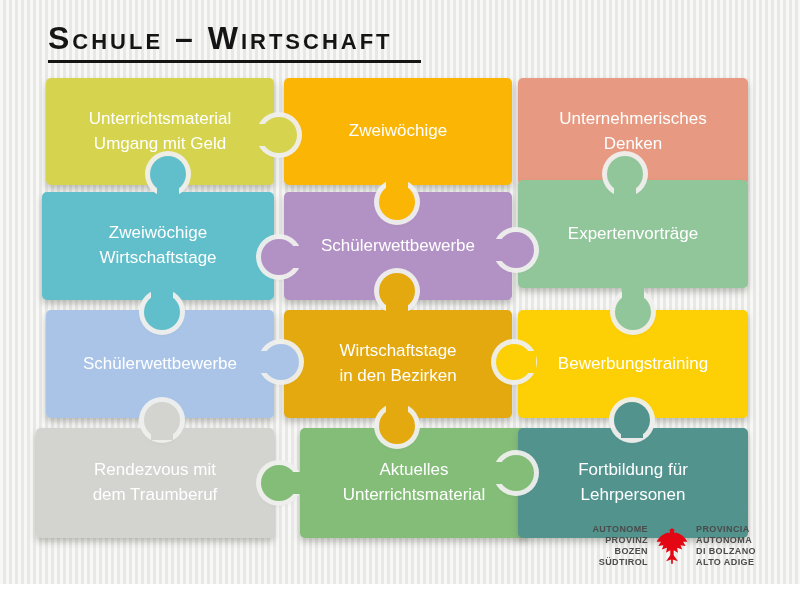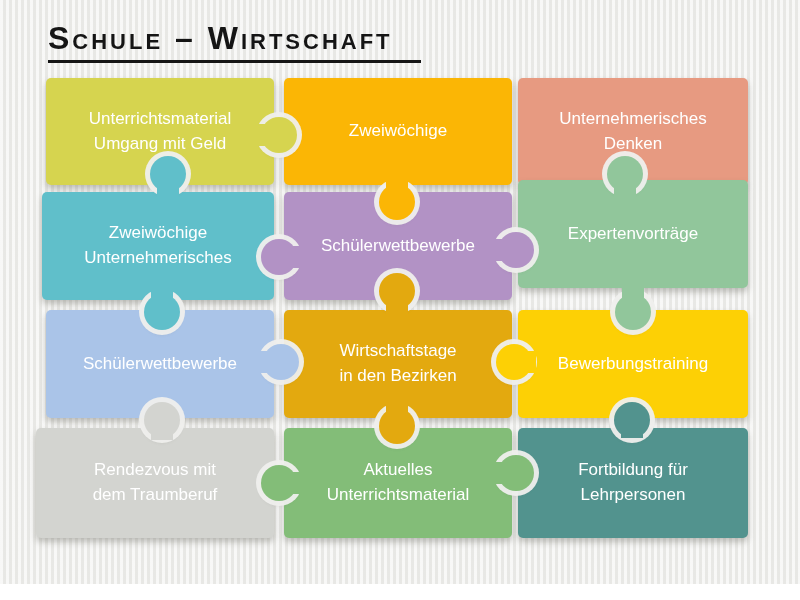--- a/index.html
+++ b/index.html
@@ -58,21 +58,21 @@
       <span class="piece-label">Unterrichtsmaterial Umgang mit Geld</span>
     </div>
     <div class="piece" style="left: 284px; top: 78px; width: 228px; height: 107px; background-color: rgb(251, 182, 5);">
       <span class="piece-label">Zweiwöchige</span>
     </div>
     <div class="piece" style="left: 518px; top: 78px; width: 230px; height: 107px; background-color: rgb(231, 154, 129); justify-content: center;">
       <span class="piece-label">Unternehmerisches Denken</span>
     </div>
 
     <div class="piece" style="left: 42px; top: 192px; width: 232px; height: 108px; background-color: rgb(96, 191, 202);">
-      <span class="piece-label">Zweiwöchige Unternehmerisches</span>
+      <span class="piece-label">Zweiwöchige Wirtschaftstage</span>
     </div>
     <div class="piece" style="left: 284px; top: 192px; width: 228px; height: 108px; background-color: rgb(178, 146, 197);">
       <span class="piece-label">Schülerwettbewerbe</span>
     </div>
     <div class="piece" style="left: 518px; top: 180px; width: 230px; height: 108px; background-color: rgb(145, 198, 155);">
       <span class="piece-label">Expertenvorträge</span>
     </div>
 
     <div class="piece" style="left: 46px; top: 310px; width: 228px; height: 108px; background-color: rgb(170, 196, 232);">
       <span class="piece-label">Schülerwettbewerbe</span>
@@ -80,21 +80,21 @@
     <div class="piece" style="left: 284px; top: 310px; width: 228px; height: 108px; background-color: rgb(227, 169, 15);">
       <span class="piece-label w130">Wirtschaftstage in den Bezirken</span>
     </div>
     <div class="piece" style="left: 518px; top: 310px; width: 230px; height: 108px; background-color: rgb(253, 208, 5);">
       <span class="piece-label">Bewerbungstraining</span>
     </div>
 
     <div class="piece" style="left: 36px; top: 428px; width: 238px; height: 110px; background-color: rgb(211, 212, 208);">
       <span class="piece-label w145">Rendezvous mit dem Traumberuf</span>
     </div>
-    <div class="piece" style="left: 284px; top: 428px; width: 228px; height: 110px; background-color: rgb(131, 189, 120);">
+    <div class="piece" style="left: 300px; top: 428px; width: 228px; height: 110px; background-color: rgb(131, 189, 120);">
       <span class="piece-label">Aktuelles Unterrichtsmaterial</span>
     </div>
     <div class="piece" style="left: 518px; top: 428px; width: 230px; height: 110px; background-color: rgb(82, 147, 142);">
       <span class="piece-label w145">Fortbildung für Lehrpersonen</span>
     </div>
 
     <div class="knob" style="left: 261px; top: 117px; background-color: rgb(214, 212, 79);"></div>
     <div class="neck" style="left: 250px; top: 124px; width: 28px; height: 22px; background-color: rgb(214, 212, 79);"></div>
 
     <div class="knob" style="left: 379px; top: 184px; background-color: rgb(251, 182, 5);"></div>
@@ -137,14 +137,31 @@
     <div class="neck" style="left: 276px; top: 472px; width: 28px; height: 22px; background-color: rgb(131, 189, 120);"></div>
 
     <div class="knob" style="left: 498px; top: 455px; background-color: rgb(131, 189, 120);"></div>
     <div class="neck" style="left: 490px; top: 462px; width: 28px; height: 22px; background-color: rgb(131, 189, 120);"></div>
 
     <div class="knob" style="left: 614px; top: 402px; background-color: rgb(82, 147, 142);"></div>
     <div class="neck" style="left: 621px; top: 412px; width: 22px; height: 26px; background-color: rgb(82, 147, 142);"></div>
 
   </div>
 
+  <div class="logo">
+    <div class="logo-col logo-left">
+      <span style="display:block">AUTONOME</span>
+      <span style="display:block">PROVINZ</span>
+      <span style="display:block">BOZEN</span>
+      <span style="display:block">SÜDTIROL</span>
+    </div>
+    <svg class="logo-eagle" width="34" height="44" viewBox="0 0 40 44">
+      <path d="M20 1 L23 3 L22 6 C28 6 35 10 38 17 L33 17 L36 22 L30 21 L32 26 L26 24 L27 30 L22 27 L22 33 L27 40 L21 38 L21 43 L19 43 L19 38 L13 40 L18 33 L18 27 L13 30 L14 24 L8 26 L10 21 L4 22 L7 17 L2 17 C5 10 12 6 18 6 L17 3 Z" fill="#e30613"></path>
+    </svg>
+    <div class="logo-col logo-right">
+      <span style="display:block">PROVINCIA</span>
+      <span style="display:block">AUTONOMA</span>
+      <span style="display:block">DI BOLZANO</span>
+      <span style="display:block">ALTO ADIGE</span>
+    </div>
+  </div>
 
 </div>
 
 </body></html>

